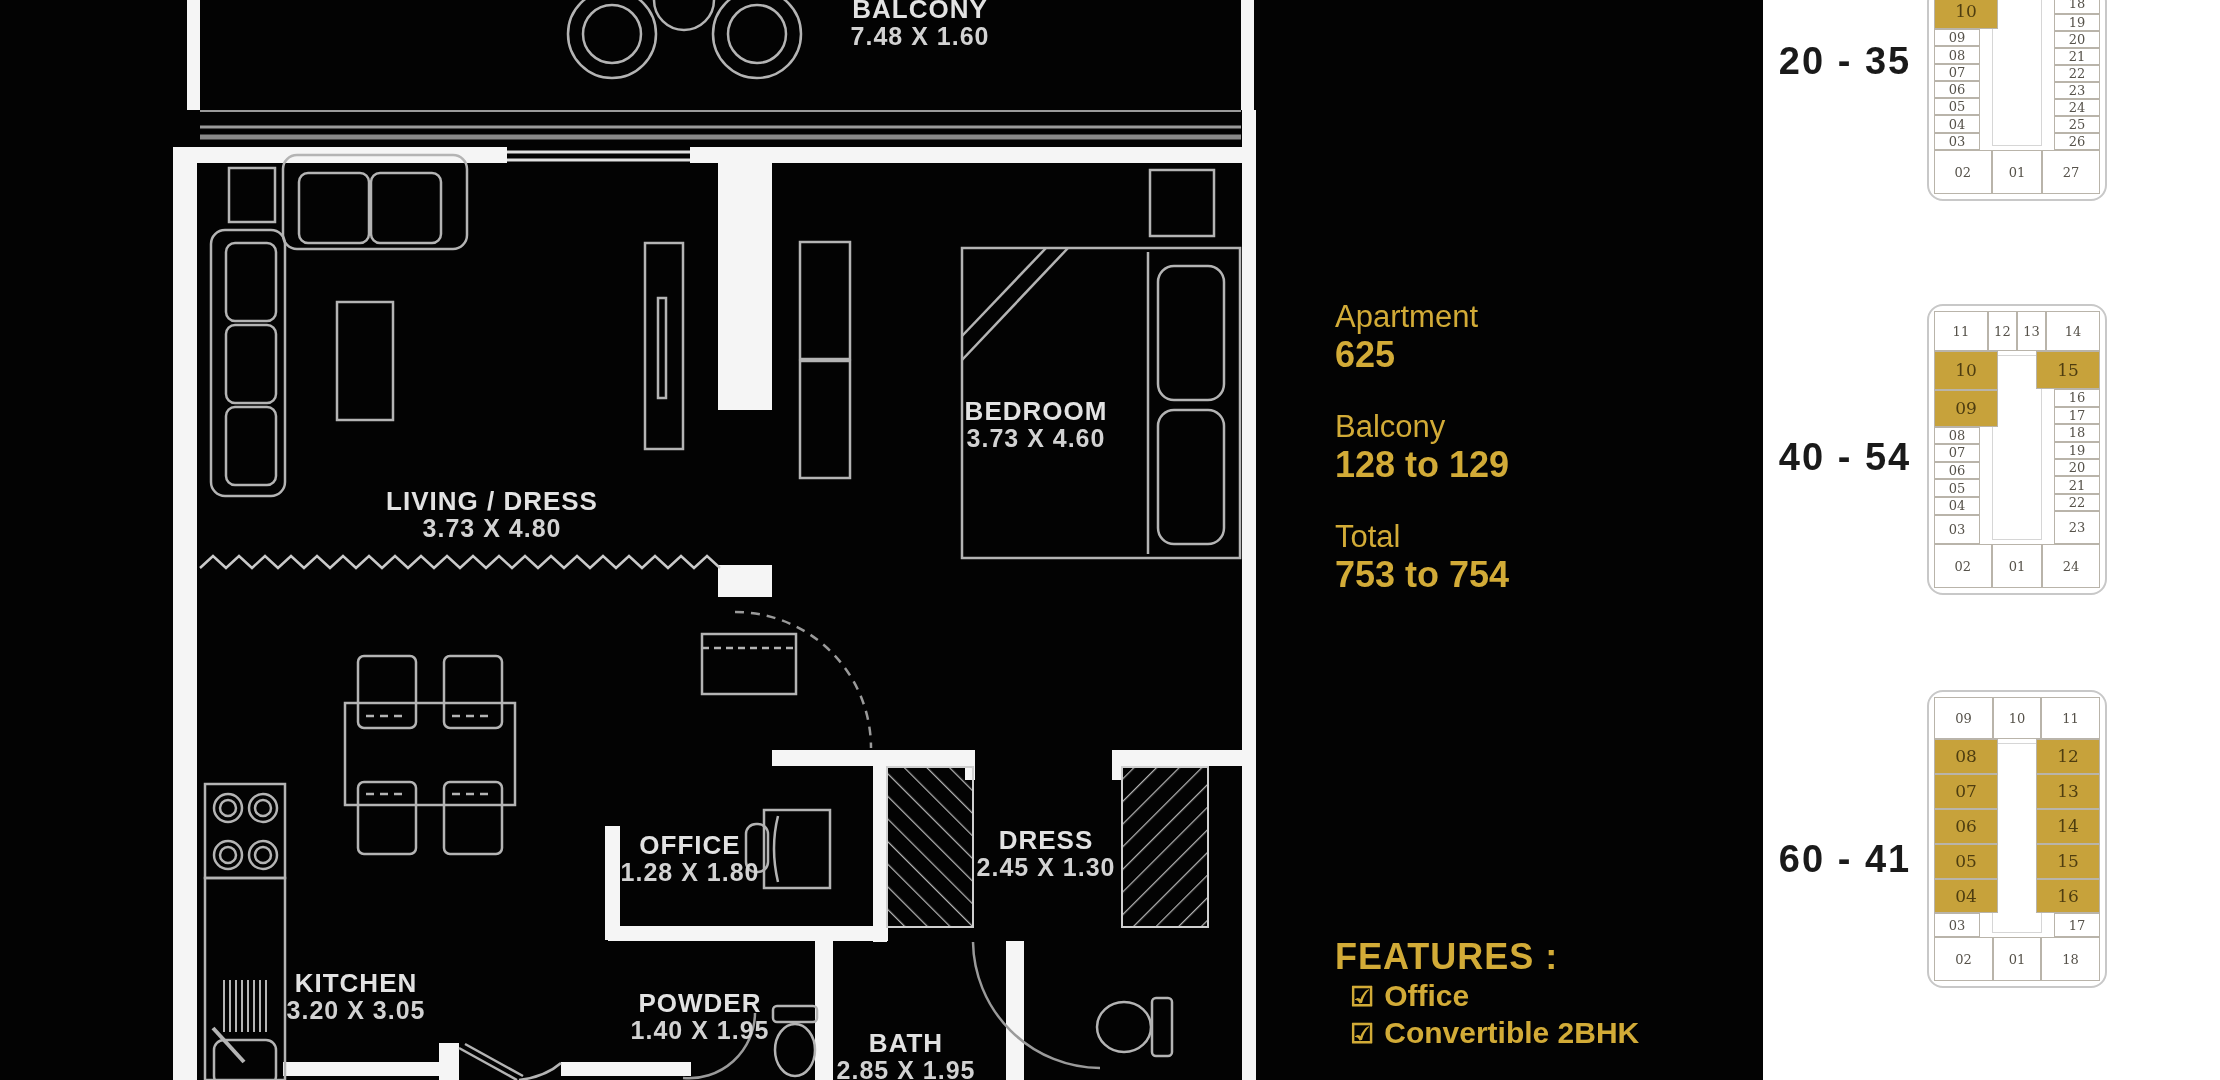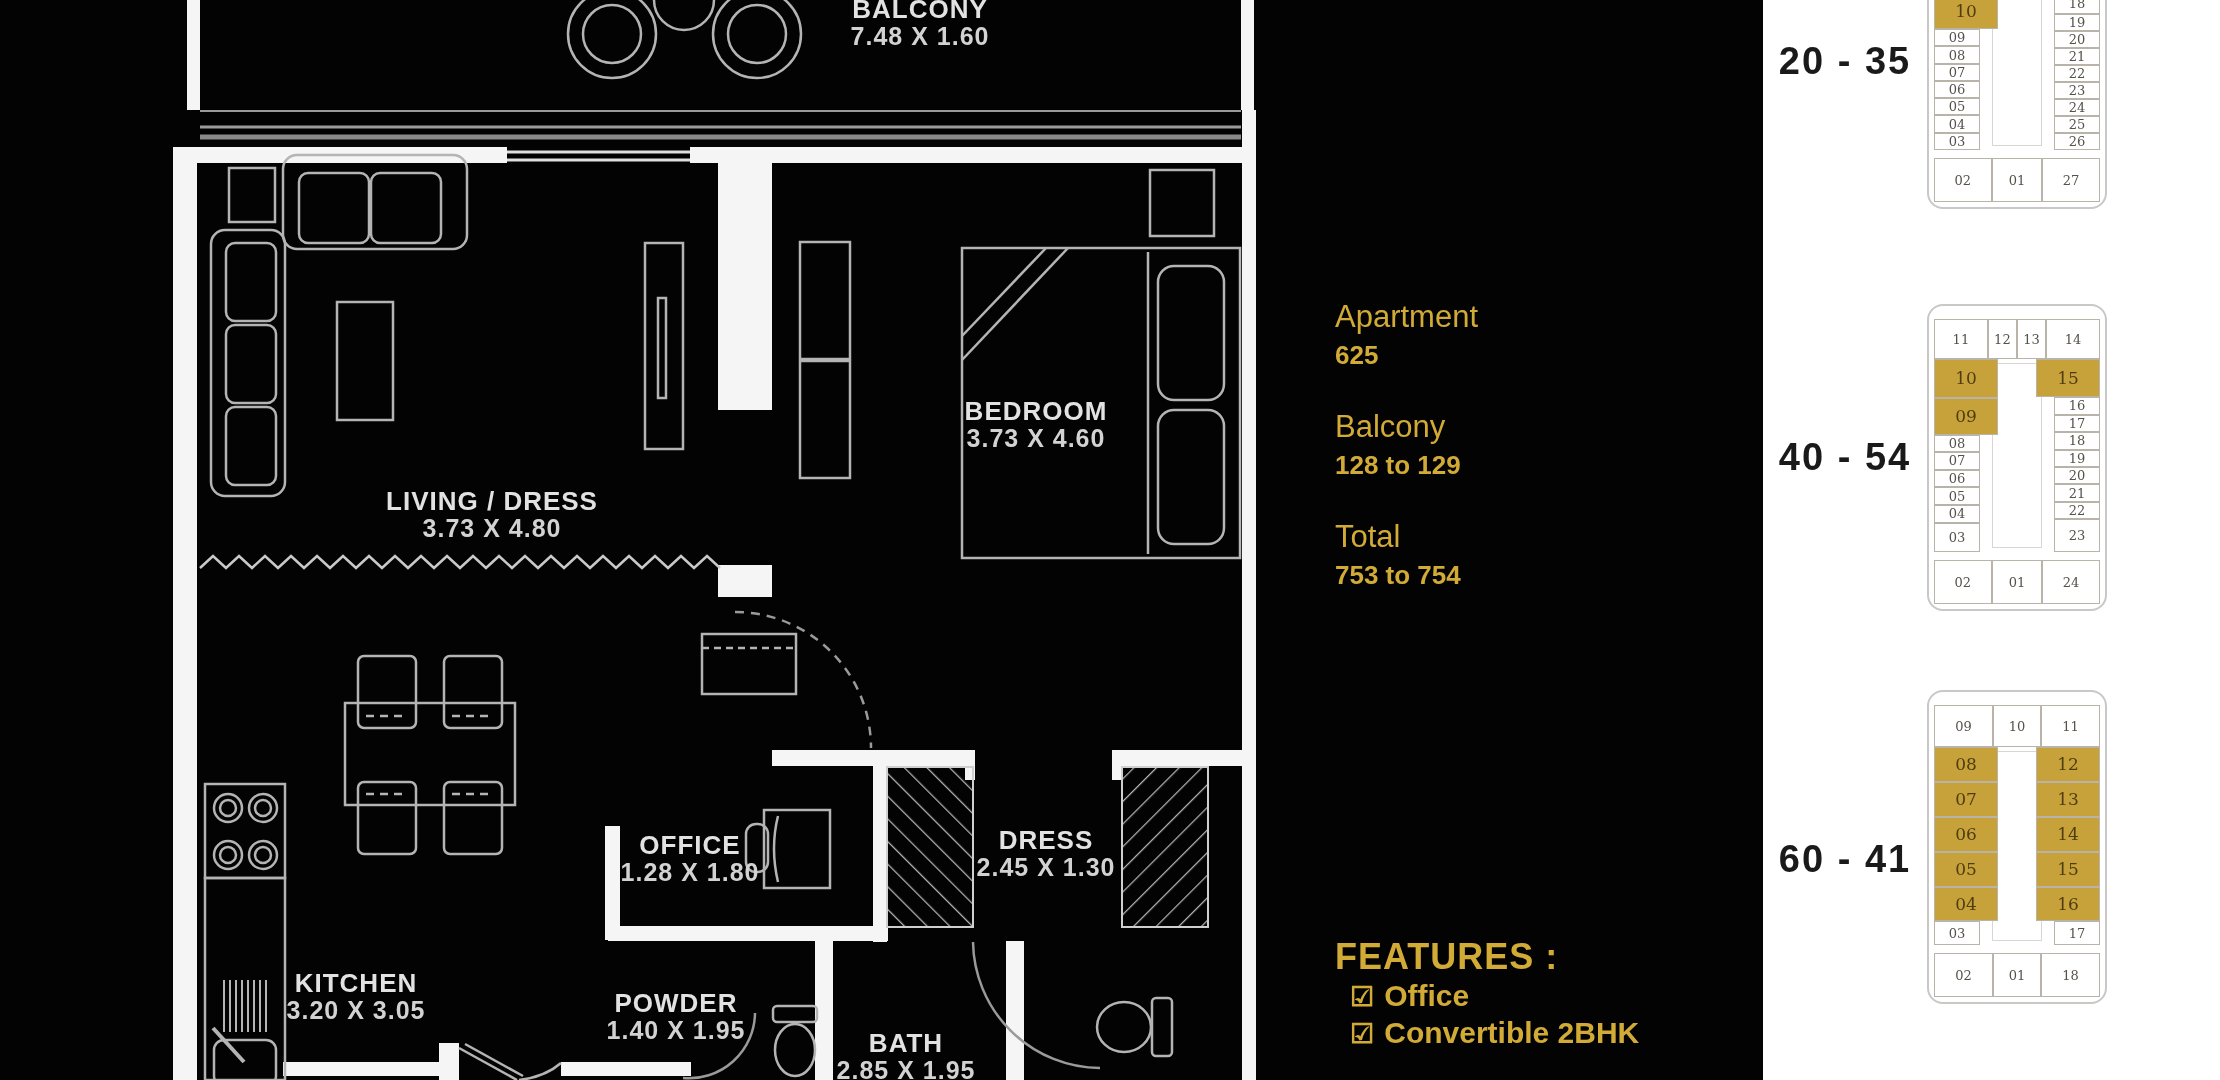--- a/index.html
+++ b/index.html
@@ -9,33 +9,33 @@
   #plan-svg{position:absolute;left:0;top:0;}
   .rlabel{position:absolute;transform:translate(-50%,-50%);text-align:center;z-index:3;}
   .rlabel .rname{font-weight:bold;font-size:26px;line-height:28px;color:#e2e2e2;letter-spacing:1px;white-space:nowrap;}
   .rlabel .rdims{font-weight:bold;font-size:25px;line-height:27px;color:#d2d2d2;letter-spacing:1px;white-space:nowrap;}
   
   #info{position:absolute;left:1335px;top:266px;width:400px;color:#d2ab37;z-index:4;}
   .area-title{font-size:42px;font-weight:bold;letter-spacing:1px;}
   .area-title .unit{font-size:25px;font-weight:bold;letter-spacing:0;}
   .arow{margin-top:34px;}
   .arow .alabel{font-size:31px;font-weight:normal;line-height:34px;}
-  .arow .avalue{font-size:26px;font-weight:bold;line-height:42px;}
+  .arow .avalue{font-size:36px;font-weight:bold;line-height:42px;}
   #features{position:absolute;left:1335px;top:936px;width:420px;color:#d2ab37;z-index:4;}
   .feat-title{font-size:36px;font-weight:bold;letter-spacing:1px;}
   .feat-item{font-size:30px;font-weight:bold;line-height:36px;margin-left:15px;}
   .feat-item:first-of-type{margin-top:38px;}
   .feat-check{font-size:27px;margin-right:10px;}
   
   #right-panel{position:absolute;left:1763px;top:0;width:457px;height:1080px;background:#ffffff;overflow:hidden;}
   .kp-label{position:absolute;left:0;width:164px;text-align:center;font-size:38px;font-weight:bold;
             color:#1a1a1a;letter-spacing:2px;white-space:nowrap;}
   .kp{position:absolute;left:164px;width:180px;box-sizing:border-box;background:#fff;
       border:2px solid #c8c8c8;border-radius:16px;padding:5px;}
-  .kp-row{display:flex;margin-top:8px;}
+  .kp-row{display:flex;}
   .kp-row .kp-cell{height:100%;}
   .kp-mid{position:relative;}
   .kp-col{position:absolute;top:0;bottom:0;display:flex;flex-direction:column;}
   .kp-col.L{left:0;align-items:flex-start;}
   .kp-col.R{right:0;align-items:flex-end;}
   .kp-void{position:absolute;left:58px;right:58px;top:4px;bottom:4px;border:1.5px solid #d6d6d6;}
   .kp-cell{box-sizing:border-box;border:1px solid #b9b4aa;background:#fff;color:#56524a;
            display:flex;align-items:center;justify-content:center;
            font-family:"DejaVu Serif", serif;font-size:13px;position:relative;}
   .kp-col .kp-cell{width:46px;}
@@ -197,21 +197,21 @@
       <div class="rdims">3.73 X 4.60</div>
     </div>
     <div class="rlabel" style="left:356px;top:996px">
       <div class="rname">KITCHEN</div>
       <div class="rdims">3.20 X 3.05</div>
     </div>
     <div class="rlabel" style="left:690px;top:858px">
       <div class="rname">OFFICE</div>
       <div class="rdims">1.28 X 1.80</div>
     </div>
-    <div class="rlabel" style="left:676px;top:1016px">
+    <div class="rlabel" style="left:700px;top:1016px">
       <div class="rname">POWDER</div>
       <div class="rdims">1.40 X 1.95</div>
     </div>
     <div class="rlabel" style="left:906px;top:1056px">
       <div class="rname">BATH</div>
       <div class="rdims">2.85 X 1.95</div>
     </div>
     <div class="rlabel" style="left:1046px;top:853px">
       <div class="rname">DRESS</div>
       <div class="rdims">2.45 X 1.30</div>

